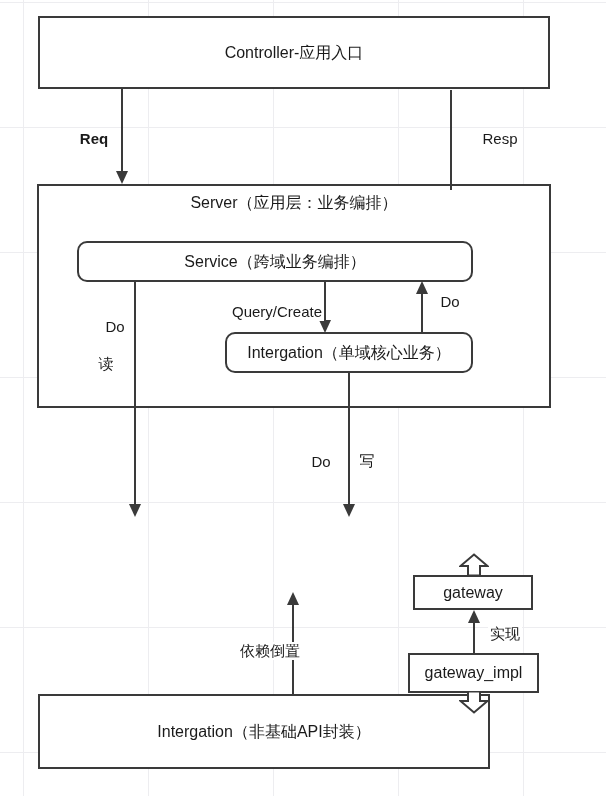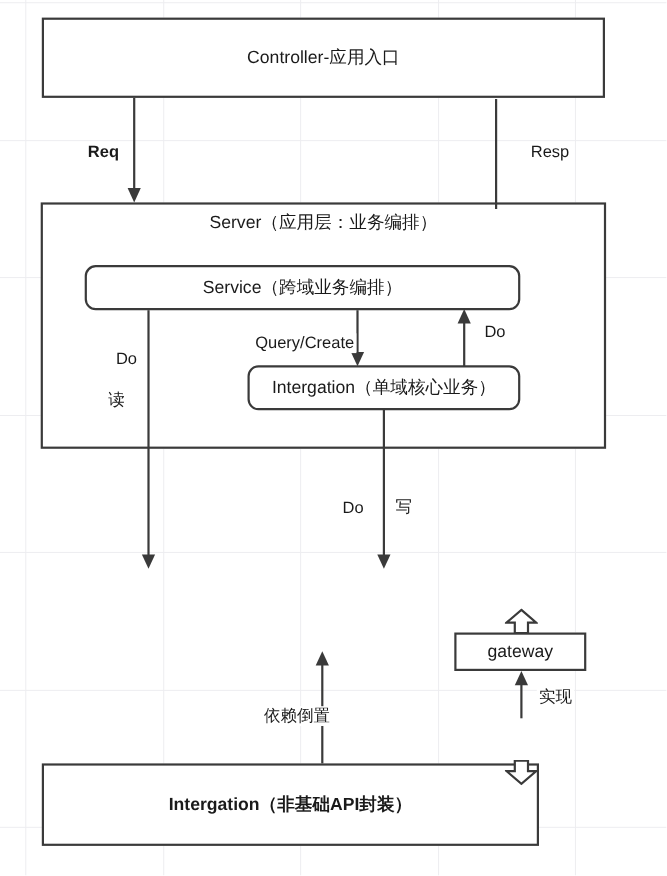--- a/index.html
+++ b/index.html
@@ -56,21 +56,21 @@
 
   <div class="box" style="left:38px;top:16px;width:512px;height:73px;">
     <span>Controller-应用入口</span>
   </div>
 
   <div class="box title-top" style="left:37px;top:184px;width:514px;height:224px;">
     <span>Server（应用层：业务编排）</span>
   </div>
 
 
-  <div class="box" style="left:38px;top:694px;width:452px;height:75px;font-weight:bold;">
+  <div class="box" style="left:38px;top:694px;width:452px;height:75px;">
     <span>Intergation（非基础API封装）</span>
   </div>
 
   <div class="box rbox" style="left:77px;top:241px;width:396px;height:41px;">
     <span>Service（跨域业务编排）</span>
   </div>
 
   <div class="box rbox" style="left:225px;top:332px;width:248px;height:41px;">
     <span>Intergation（单域核心业务）</span>
   </div>
@@ -105,20 +105,23 @@
   <div class="elabel" style="left:222px;top:651px;margin-left:48px;">依赖倒置</div>
 
   <div class="vline" style="left:473px;top:622px;height:31px;"></div>
   <div class="ah-up" style="left:468px;top:610px;"></div>
   <div class="elabel" style="left:505px;top:634px;text-align:right;">实现</div>
 
   <div class="box" style="left:413px;top:575px;width:120px;height:35px;">
     <span>gateway</span>
   </div>
 
+  <div class="box" style="left:408px;top:653px;width:131px;height:40px;">
+    <span>gateway_impl</span>
+  </div>
 
   <svg class="holo" style="left:459px;top:553px;" width="30" height="23" viewBox="0 0 30 23">
     <polygon points="15,1.5 28.5,13 21,13 21,22.5 9,22.5 9,13 1.5,13" fill="#ffffff" stroke="#3a3a3a" stroke-width="2"></polygon>
   </svg>
 
   <svg class="holo" style="left:459px;top:691px;" width="30" height="23" viewBox="0 0 30 23">
     <polygon points="9,0.5 21,0.5 21,10 28.5,10 15,21.5 1.5,10 9,10" fill="#ffffff" stroke="#3a3a3a" stroke-width="2"></polygon>
   </svg>
 
 </div>

